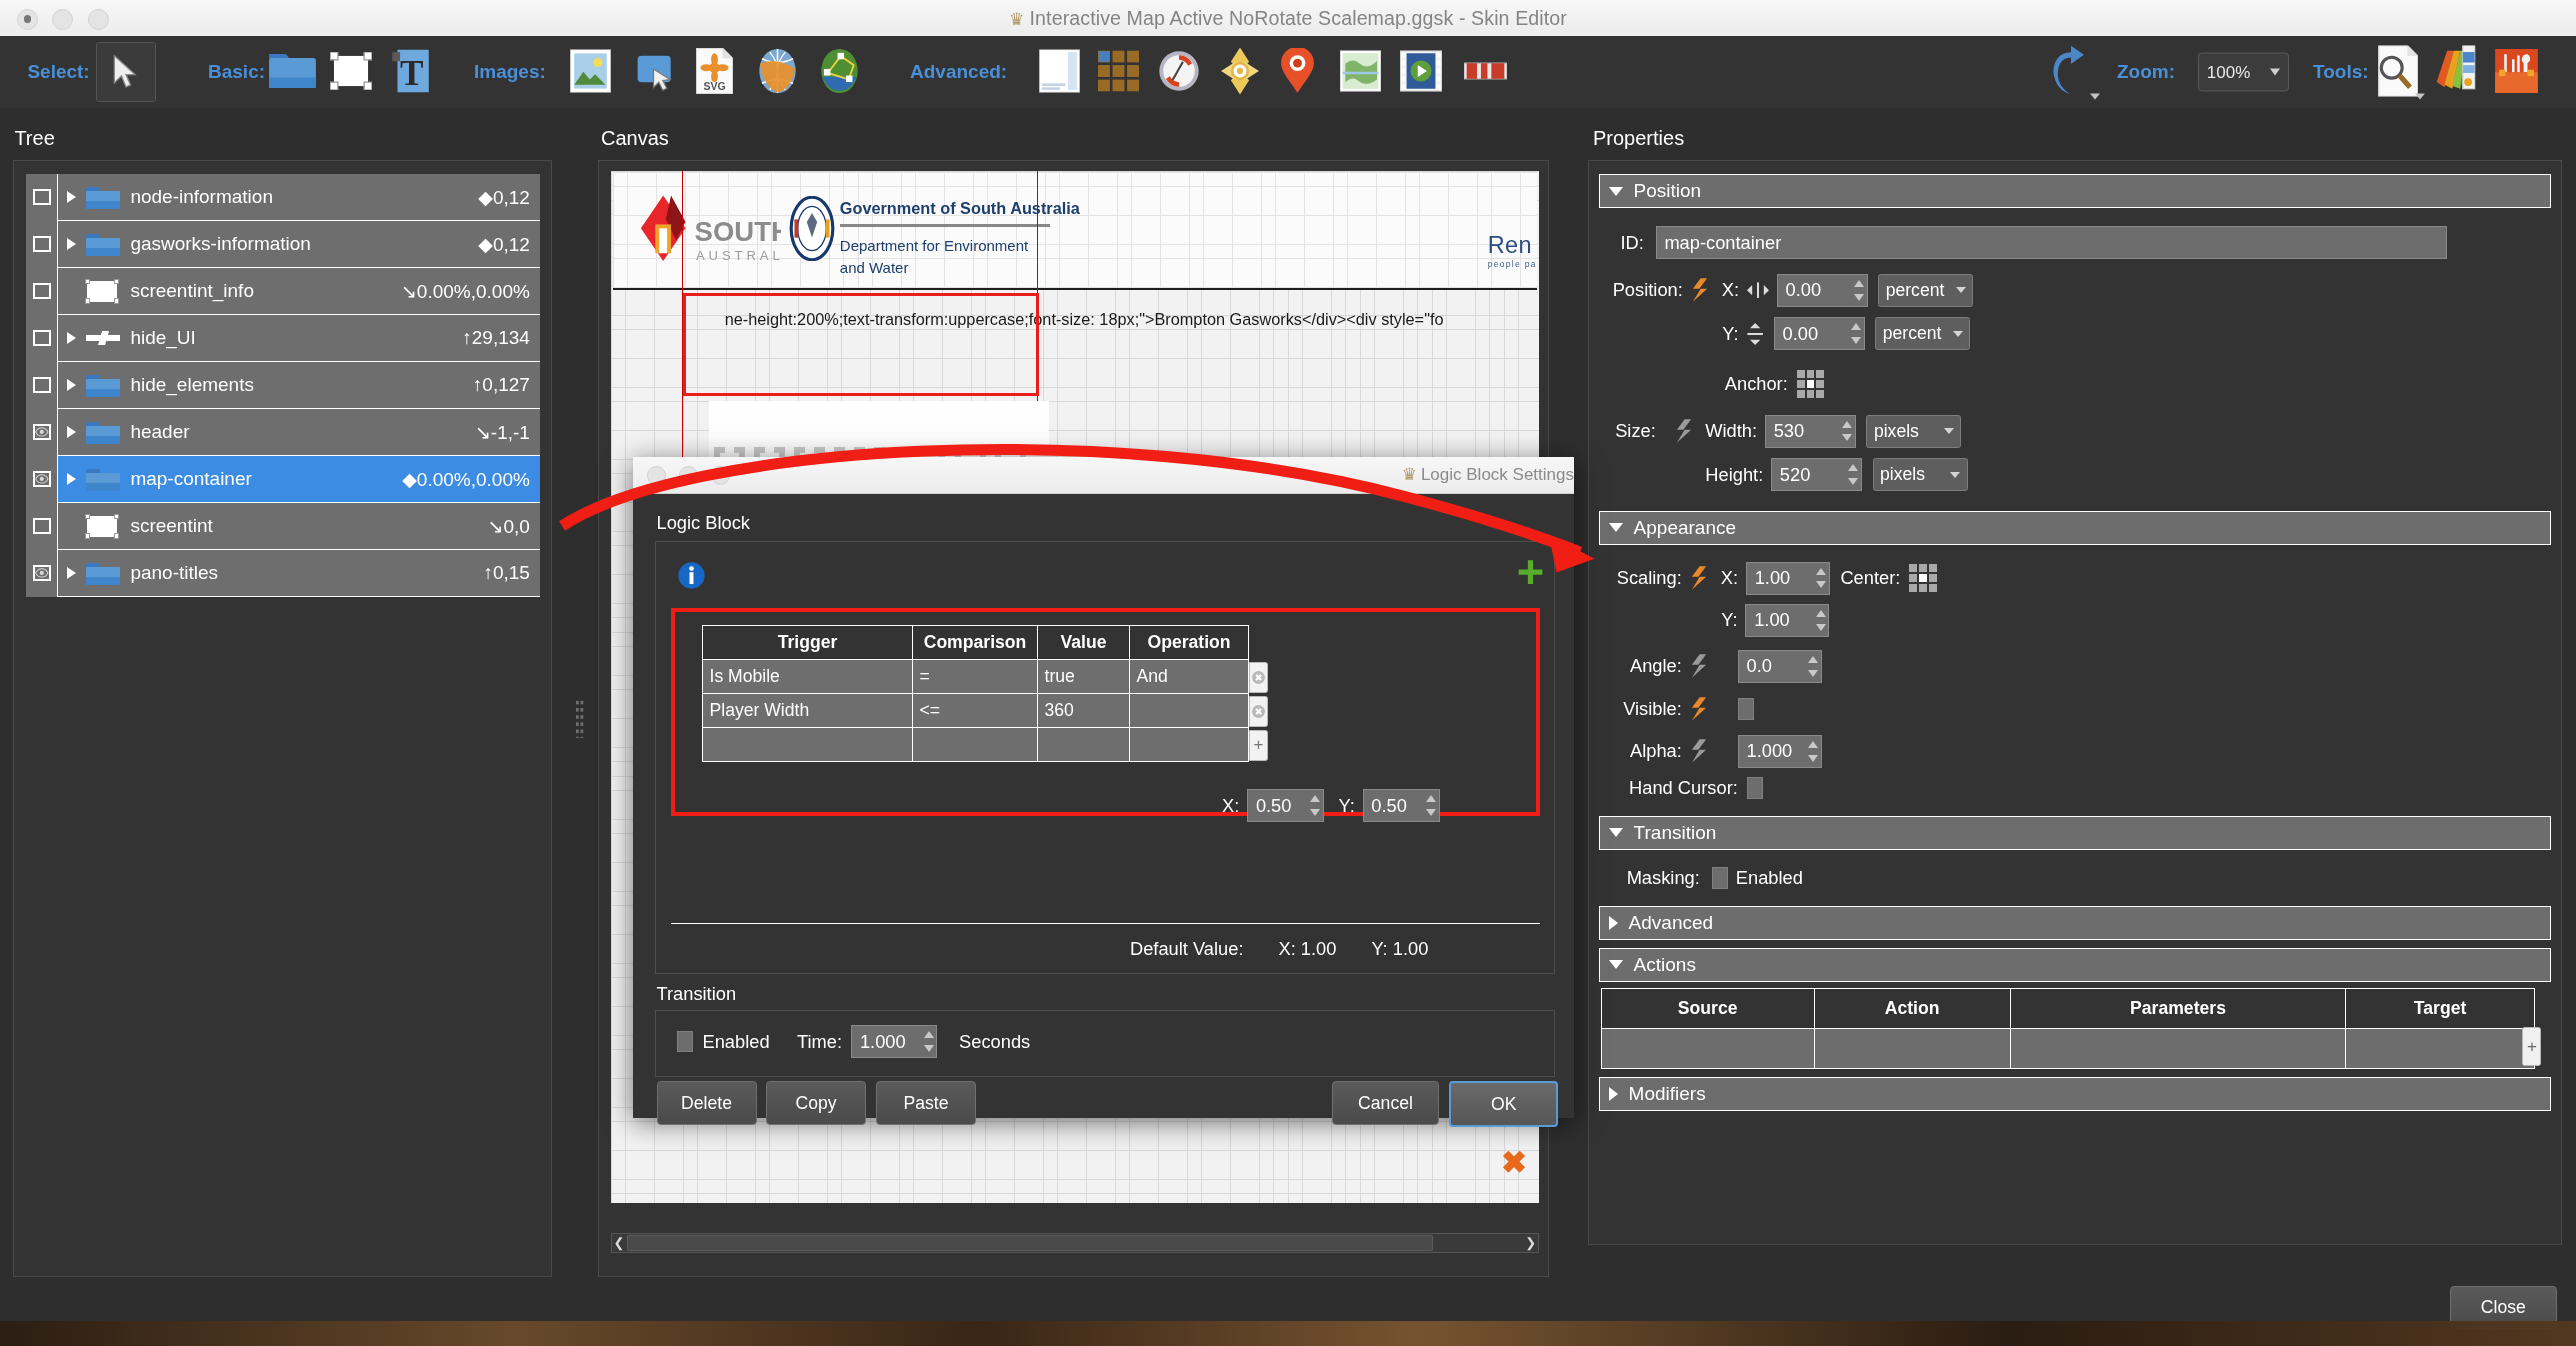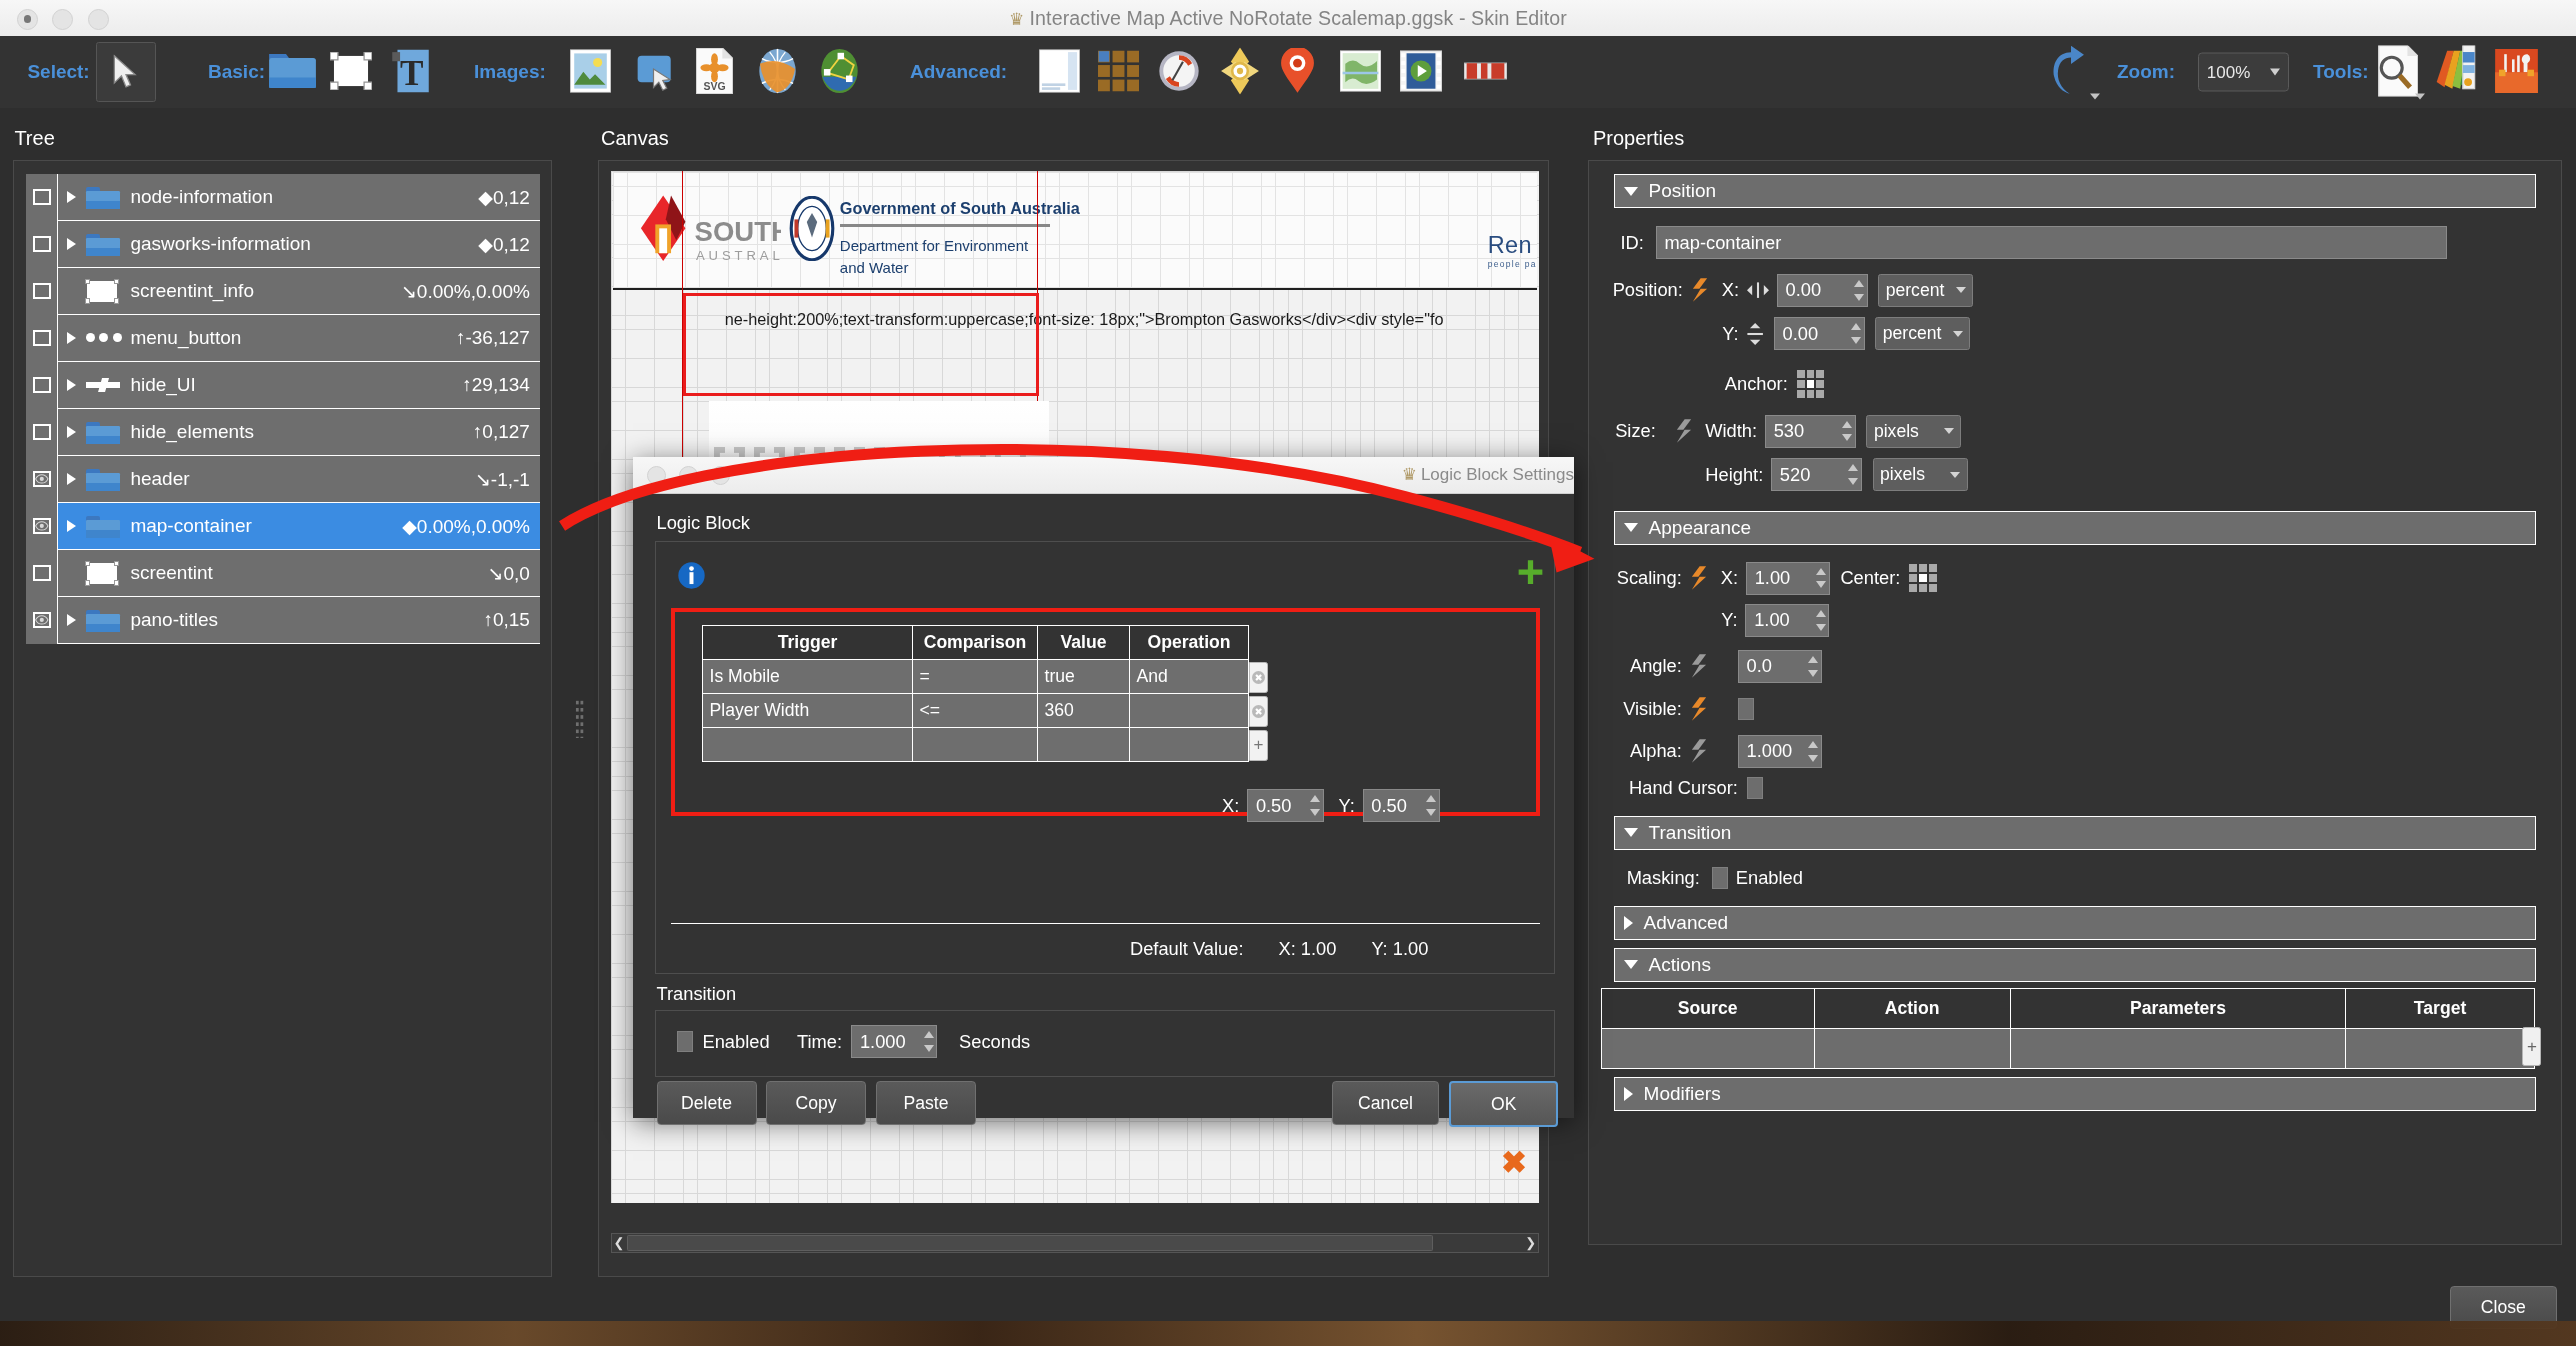--- a/index.html
+++ b/index.html
@@ -130,21 +130,21 @@
   .hscroll{position:absolute;left:11.8px;bottom:23.5px;width:928px;height:19.6px;background:#3a3a3a;border:0.7px solid #555;box-sizing:border-box;display:flex;align-items:center;}
   .hscroll .arw{width:14.4px;height:17px;color:#ddd;font-size:13px;display:flex;align-items:center;justify-content:center;}
   .hscroll .thumb{height:14.4px;background:#4a4a4a;border:0.7px solid #5e5e5e;border-radius:1.3px;margin:0 1.3px;}
 
   
   .props-panel{
     position:absolute;left:1588px;top:160px;width:974px;height:1085px;
     background:#333;border:0.7px solid #4a4a4a;box-sizing:border-box;
   }
   .sec-head{
-    margin:0 25px;height:34px;background:#6d6d6d;border:1.3px solid #ffffff;
+    margin:0 10px;height:34px;background:#6d6d6d;border:1.3px solid #ffffff;
     display:flex;align-items:center;color:#fff;font-size:19px;box-sizing:border-box;
   }
   .sec-head .tri{margin:0 10.5px 0 9.1px;width:0;height:0;}
   .tri.down{border-left:7.2px solid transparent;border-right:7.2px solid transparent;border-top:9.1px solid #fff;}
   .tri.right{border-top:7.2px solid transparent;border-bottom:7.2px solid transparent;border-left:9.1px solid #fff;}
   .row{display:flex;align-items:center;color:#fff;font-size:18.3px;margin:0 0 0 11.8px;}
   .lbl{text-align:right;}
   .field{
     background:#6d6d6d;border:0.7px solid #8a8a8a;color:#fff;font-size:18.3px;
     height:33px;display:flex;align-items:center;padding:0 7.8px;box-sizing:border-box;
@@ -484,37 +484,20 @@
           <span class="tr-icon">
             <span class="wrect">
               <i style="left:-2px;top:-2px"></i>
               <i style="right:-2px;top:-2px"></i>
               <i style="left:-2px;bottom:-2px"></i>
               <i style="right:-2px;bottom:-2px"></i>
             </span>
           </span>
           <span class="tr-name">screentint_info</span>
           <span class="tr-val">↘0.00%,0.00%</span>
-        </span>
-      </div>
-      <div class="tree-row">
-        <span class="tr-vis">
-          <span class="vis-box"></span>
-        </span>
-        <span class="tr-body">
-          <span class="tw-arrow"></span>
-          <span class="tr-icon">
-            <span class="dots">
-              <b></b>
-              <b></b>
-              <b></b>
-            </span>
-          </span>
-          <span class="tr-name">menu_button</span>
-          <span class="tr-val">↑-36,127</span>
         </span>
       </div>
       <div class="tree-row">
         <span class="tr-vis">
           <span class="vis-box"></span>
         </span>
         <span class="tr-body">
           <span class="tw-arrow"></span>
           <span class="tr-icon">
             <span class="slid"></span>

